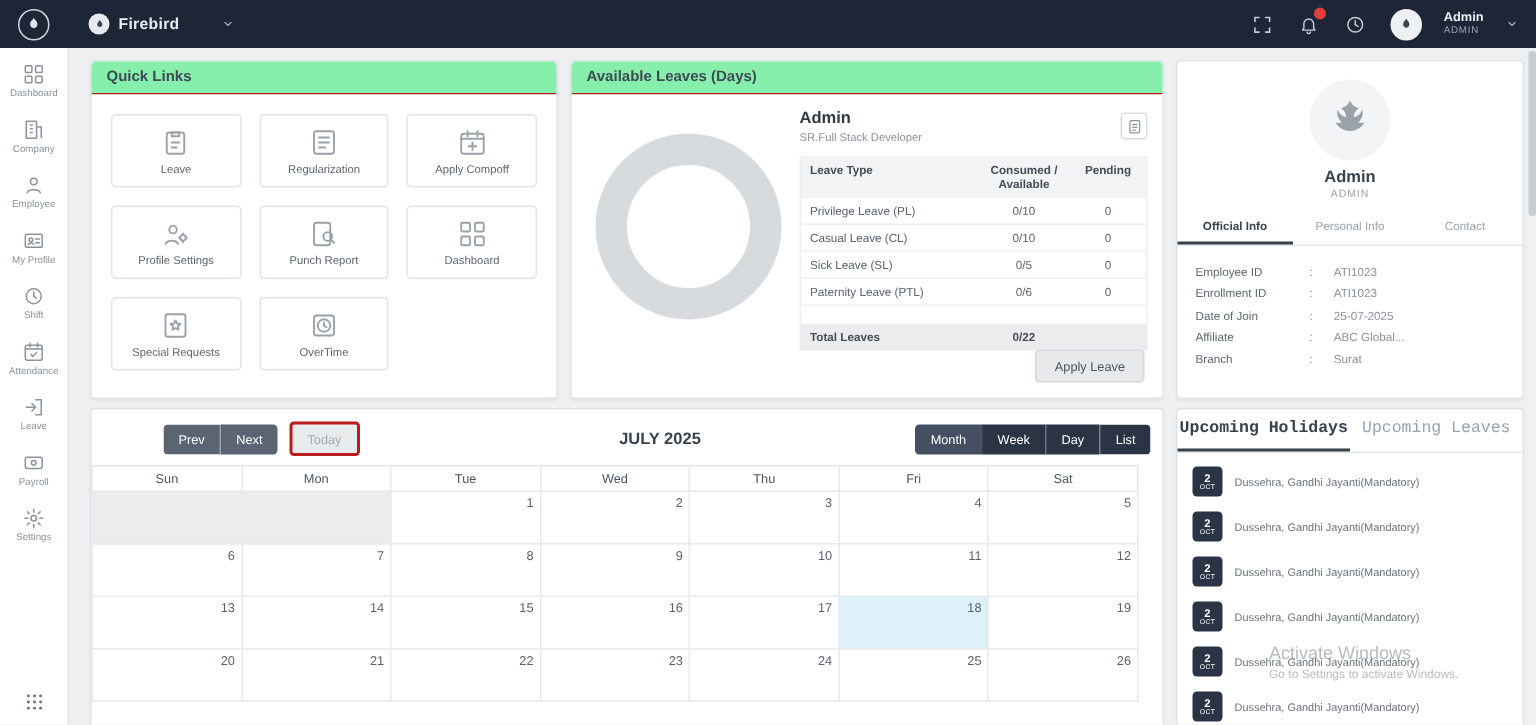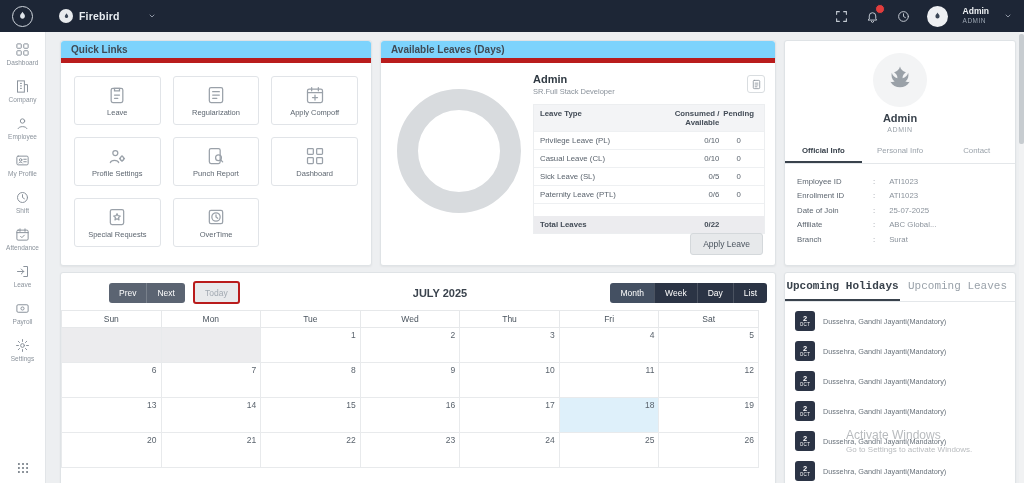--- a/index.html
+++ b/index.html
@@ -22,41 +22,41 @@
   .user-role { color:#9aa4b1; font-size:6.5px; letter-spacing:.5px; }
 
   
   .sidebar { position:absolute; top:32px; left:0; bottom:0; width:46px; background:#ffffff; border-right:1px solid #e2e5e8; display:flex; flex-direction:column; align-items:center; padding-top:10px; gap:13px; z-index:20; }
   .side-item { display:flex; flex-direction:column; align-items:center; gap:2px; cursor:pointer; width:46px; }
   .side-item span.lbl { font-size:6.5px; color:#8b939c; }
   .apps-bottom { position:absolute; bottom:8px; left:0; width:46px; display:flex; justify-content:center; cursor:pointer; }
 
   
   .card { position:absolute; background:#fff; border:1px solid #dfe3e6; border-radius:3px; box-shadow:0 1px 2px rgba(0,0,0,.05); }
-  .card-header { height:22px; display:flex; align-items:center; padding:0 10px; background:#7dd3fc; border-bottom:5px solid #b91c1c; font-size:10px; font-weight:bold; color:#3f4a55; border-radius:3px 3px 0 0; }
+  .card-header { height:22px; display:flex; align-items:center; padding:0 10px; background:#86efac; border-bottom:1px solid #b91c1c; font-size:10px; font-weight:bold; color:#3f4a55; border-radius:3px 3px 0 0; }
 
   
   #quick-links { left:60px; top:40px; width:312px; height:226px; }
   .ql-grid { display:grid; grid-template-columns:repeat(3,1fr); gap:12px; padding:13px; }
   .ql-tile { height:49px; border:1px solid #e1e4e8; border-radius:3px; display:flex; flex-direction:column; align-items:center; justify-content:center; gap:3px; cursor:pointer; background:#fff; }
   .ql-tile span.lbl { font-size:7.5px; color:#5d6670; }
 
   
   #available { left:380px; top:40px; width:396px; height:226px; }
   .donut { position:absolute; left:16px; top:48px; width:124px; height:124px; border-radius:50%; border:21px solid #d8dbde; }
   .al-right { position:absolute; left:152px; top:32px; right:10px; }
   .al-name { font-size:11px; font-weight:bold; color:#2f3942; }
   .al-desig { font-size:7.5px; color:#8a929b; margin-top:2px; }
   .report-btn { position:absolute; right:10px; top:34px; width:18px; height:18px; border:1px solid #d9dde0; border-radius:3px; display:flex; align-items:center; justify-content:center; cursor:pointer; background:#fff; }
   .al-table { margin-top:8px; border:1px solid #eceef0; font-size:7.8px; }
   .al-row { display:grid; grid-template-columns:1.45fr 1.1fr .55fr; padding:4px 6px; border-bottom:1px solid #eef0f2; color:#5a636d; }
   .al-row:last-child { border-bottom:none;margin-top:12px; }
   .al-row.head { background:#f3f4f6; font-weight:bold; color:#434c57; }
   .al-row.total { background:#ececef; font-weight:bold; color:#434c57; }
-  .al-row .c2 { text-align:right; padding-left:4px; }
+  .al-row .c2 { text-align:center; padding-left:4px; }
   .al-row .c3 { text-align:center; }
   .apply-btn { position:absolute; right:12px; bottom:10px; background:#e7e9eb; border:1px solid #d4d8db; border-radius:3px; color:#4a545e; font-size:8.5px; padding:5px 12px; cursor:pointer; font-family:inherit; }
 
   
   #calendar { left:60px; top:272px; width:716px; height:226px; }
   .cal-toolbar { display:flex; align-items:center; padding:8px 8px 6px 4px; position:relative;margin-left:44px; }
   .btn-group { display:inline-flex; }
   .cal-btn { border:none; color:#fff; font-size:8.5px; padding:5px 10px; cursor:pointer; font-family:inherit; }
   .grp-slate .cal-btn { background:#5b6472; }
   .grp-slate .cal-btn:first-child { border-radius:3px 0 0 3px; border-right:1px solid rgba(255,255,255,.18); }

